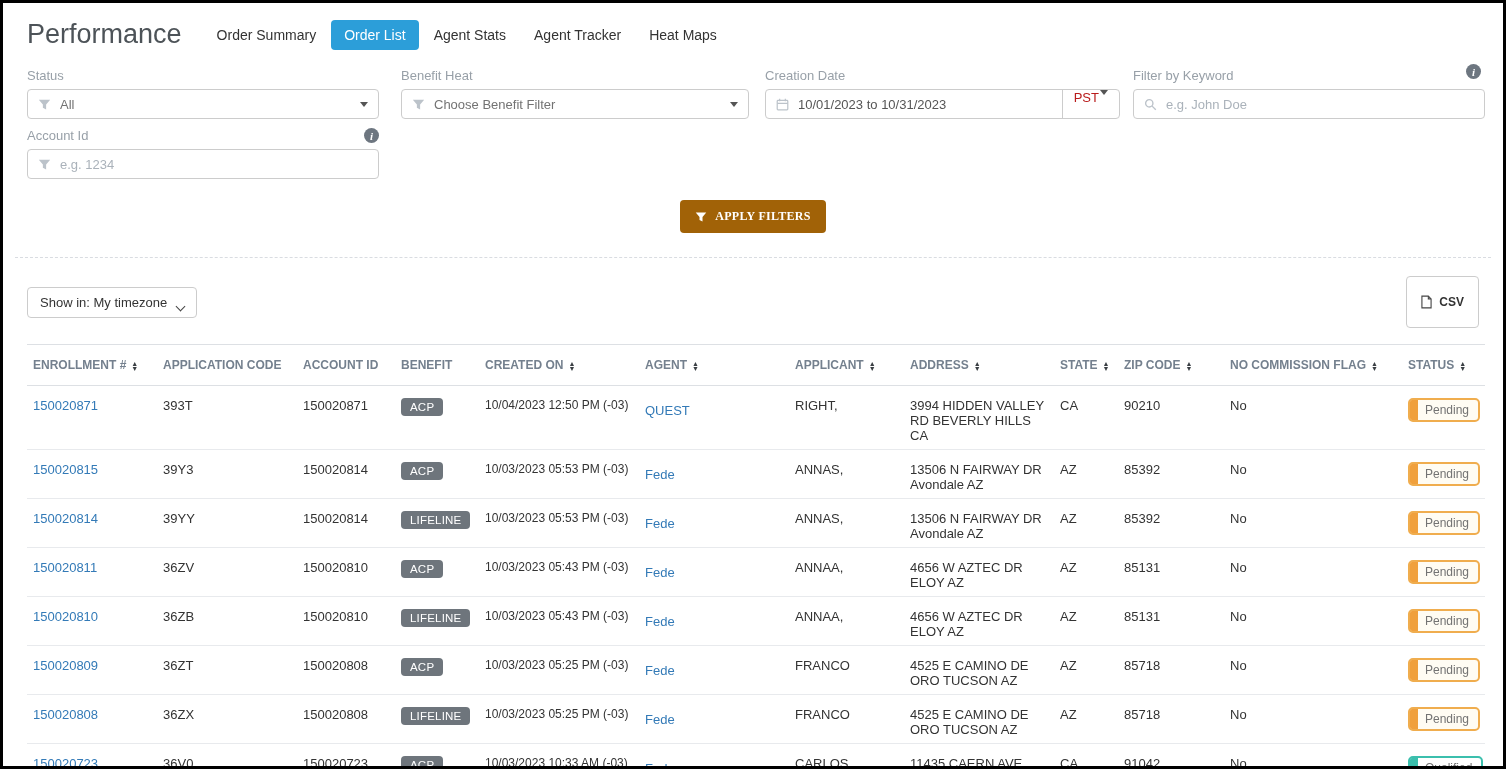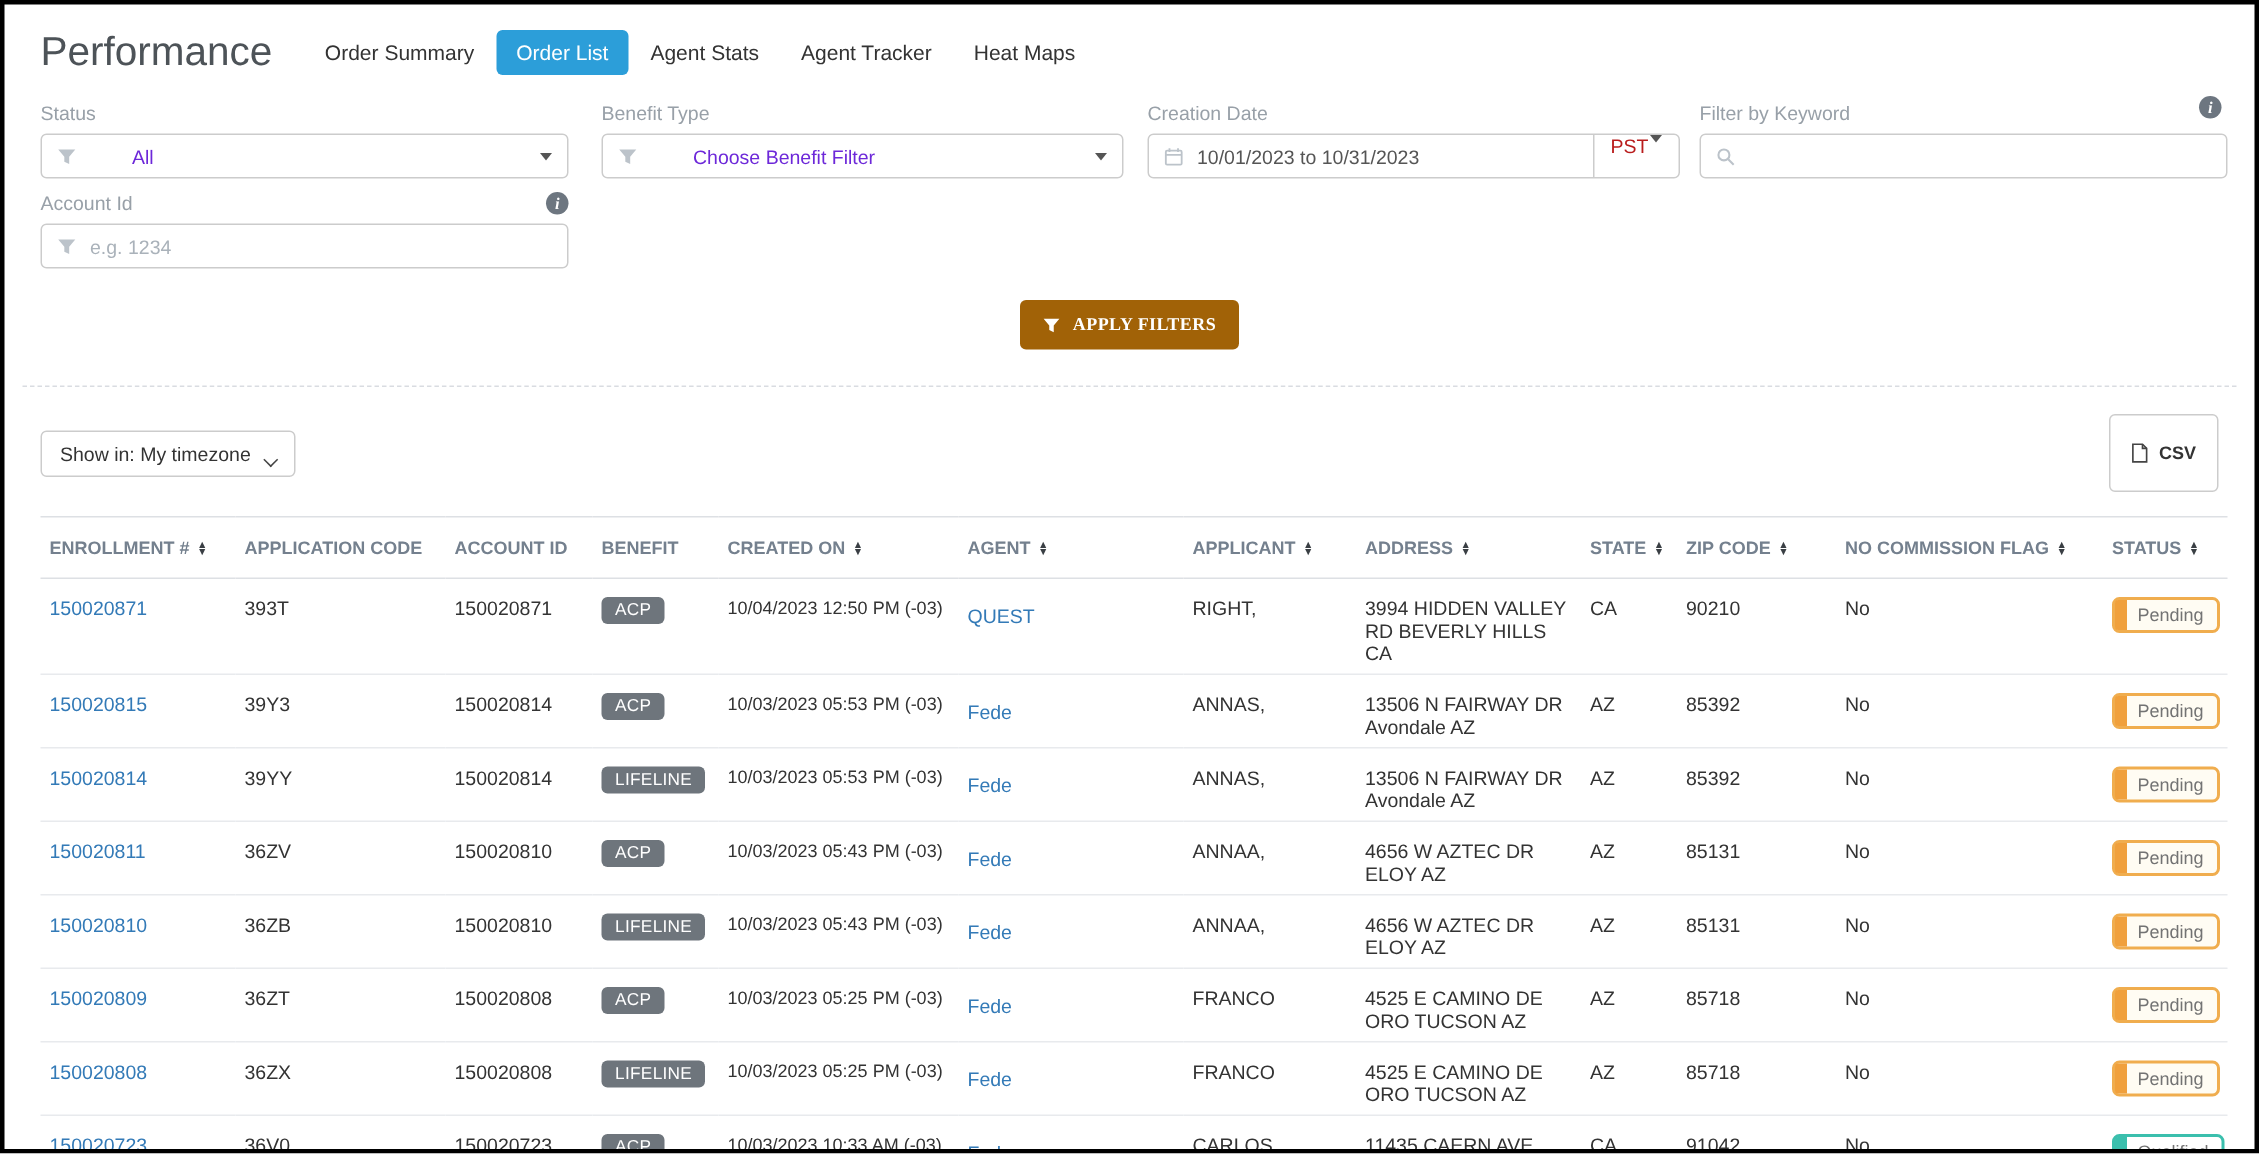--- a/index.html
+++ b/index.html
@@ -17,21 +17,21 @@
   .tabs { display:flex; align-items:center; gap:2px; font-size:14px; }
   .tab { padding:7px 13px; border-radius:4px; color:#333; cursor:pointer; white-space:nowrap; }
   .tab.active { background:#2c9ed9; color:#fff; }
 
   
   .filters { position:relative; height:128px; }
   .fgroup { position:absolute; }
   .flabel { font-size:13px; color:#98a0a8; margin-bottom:6px; display:flex; align-items:center; justify-content:space-between; }
   .control { display:flex; align-items:center; height:30px; border:1px solid #ccc; border-radius:4px; background:#fff; overflow:hidden; }
   .icon-box { width:32px; display:flex; align-items:center; justify-content:center; color:#bcc3ca; flex:none; }
-  .control .val { flex:1; font-size:13px; color:#6d28d9; padding-right:8px; white-space:nowrap; overflow:hidden;margin-left:28px; }
+  .control .val { flex:1; font-size:13px; color:#737373; padding-right:8px; white-space:nowrap; overflow:hidden; }
   .control input { flex:1; border:none; outline:none; font-size:13px; color:#555; font-family:inherit; padding:0 8px 0 0; min-width:0; background:transparent; }
   .control input::placeholder { color:#aab2ba; }
   .caret { width:0; height:0; border-left:4px solid transparent; border-right:4px solid transparent; border-top:5px solid #555; margin-right:10px; flex:none; }
   .pst-seg { display:flex; align-items:flex-start; gap:1px; border-left:1px solid #ccc; height:100%; padding:0 11px; font-size:13px; color:#b91c1c; flex:none; cursor:pointer; }
   .pst-seg .caret { margin-right:0; }
   .info { width:15px; height:15px; border-radius:50%; background:#6d7680; color:#fff; display:inline-flex; align-items:center; justify-content:center; font-family:"Liberation Serif", serif; font-size:11px; font-style:italic; font-weight:bold; flex:none; cursor:pointer; }
   .info::before { content:"i"; }
   .info-topright { position:absolute; right:22px; top:8px; }
 
   .apply-row { text-align:center; margin-top:16px; }
@@ -90,21 +90,21 @@
               <path d="M1 2h14L10 8v6l-4-2V8L1 2z" fill="currentColor"></path>
             </svg>
         </span>
         <span class="val">All</span>
         <span class="caret"></span>
       </div>
     </div>
 
     <div class="fgroup" style="left:398px; top:12px; width:348px;">
       <div class="flabel">
-          <span>Benefit Type</span>
+          <span>Benefit Heat</span>
         </div>
       <div class="control">
         <span class="icon-box">
           <svg viewBox="0 0 16 16" width="13" height="13">
               <path d="M1 2h14L10 8v6l-4-2V8L1 2z" fill="currentColor"></path>
             </svg>
         </span>
         <span class="val">Choose Benefit Filter</span>
         <span class="caret"></span>
       </div>
@@ -135,20 +135,21 @@
       <div class="flabel">
           <span>Filter by Keyword</span>
         </div>
       <div class="control">
         <span class="icon-box">
           <svg viewBox="0 0 16 16" width="13" height="13" fill="none" stroke="currentColor" stroke-width="1.7">
               <circle cx="6.5" cy="6.5" r="4.5"></circle>
               <line x1="10" y1="10" x2="14.5" y2="14.5"></line>
             </svg>
         </span>
+        <input type="text" placeholder="e.g. John Doe" style="">
       </div>
     </div>
 
     <div class="fgroup" style="left:24px; top:72px; width:352px;">
       <div class="flabel">
         <span>Account Id</span>
         <span class="info"></span>
       </div>
       <div class="control">
         <span class="icon-box">

